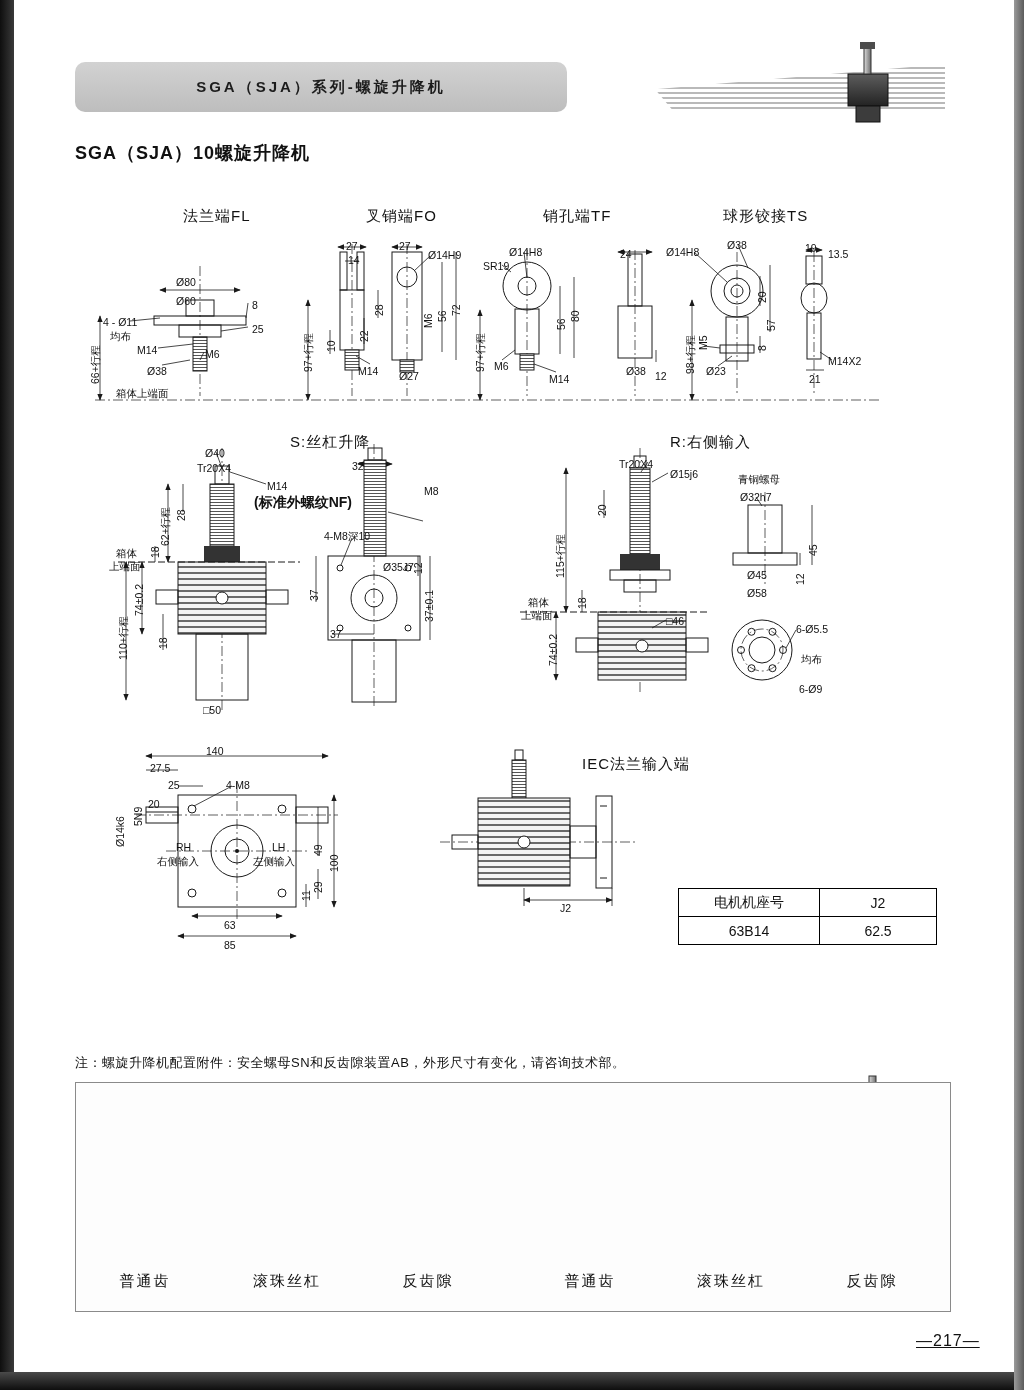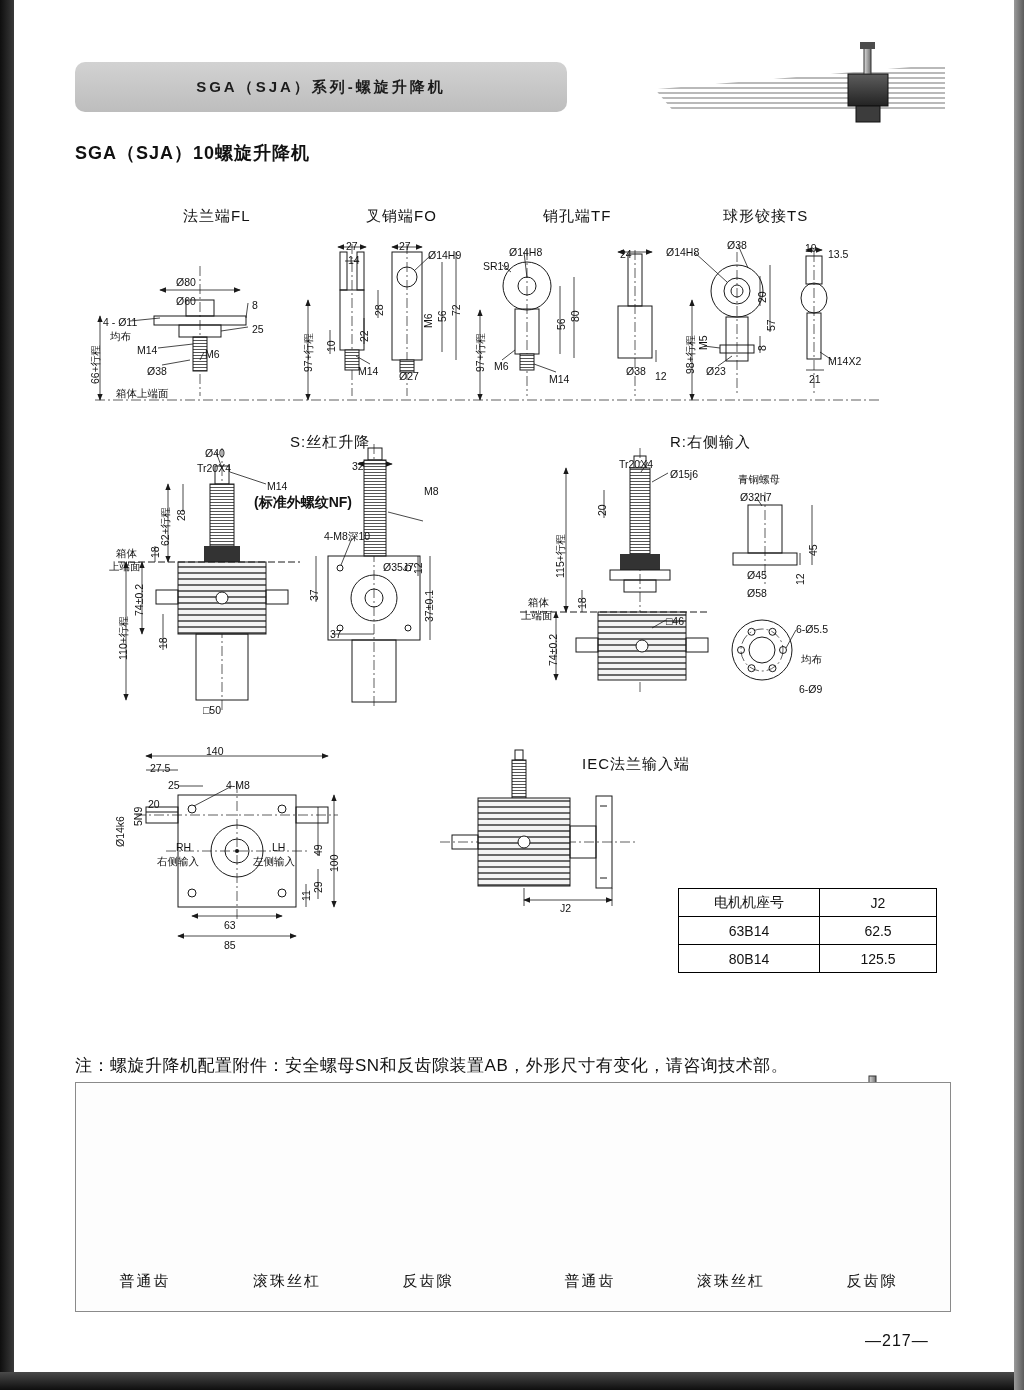--- a/index.html
+++ b/index.html
@@ -12,24 +12,24 @@
   .header-bar{position:absolute;left:75px;top:62px;width:492px;height:50px;background:linear-gradient(180deg,#d2d2d2,#bdbdbd);
               border-radius:10px;display:flex;align-items:center;justify-content:center;}
   .header-title{font-size:15px;font-weight:bold;letter-spacing:3px;color:#1c1c1c;}
   .header-stripes{position:absolute;left:655px;top:64px;width:290px;height:46px;
       background:repeating-linear-gradient(180deg,#ffffff 0 3px,#b9b9b9 3px 5px);
       clip-path:polygon(0 55%,100% 0,100% 100%,6% 100%);}
   .subtitle{position:absolute;left:75px;top:141px;font-size:18px;font-weight:bold;letter-spacing:1px;}
   .t15{position:absolute;font-size:15px;white-space:nowrap;letter-spacing:1px;}
   .lbl{position:absolute;font-size:10.5px;line-height:1;white-space:nowrap;color:#111;}
   .lbl.rot{transform-origin:0 0;transform:rotate(-90deg);}
-  .note{position:absolute;left:75px;top:1054px;font-size:17px;letter-spacing:.5px;}
+  .note{position:absolute;left:75px;top:1054px;font-size:13px;letter-spacing:.5px;}
   .photo-panel{position:absolute;left:75px;top:1082px;width:874px;height:228px;border:1px solid #8a8a8a;background:#fdfdfd;}
   .caption{position:absolute;font-size:15px;width:140px;text-align:center;letter-spacing:2px;}
-  .page-num{position:absolute;left:865px;top:1332px;font-size:16px;letter-spacing:1px;}
+  .page-num{position:absolute;left:916px;top:1332px;font-size:16px;letter-spacing:1px;text-decoration:underline;}
   table.motor{position:absolute;left:678px;top:888px;border-collapse:collapse;}
   table.motor td{border:1.5px solid #000;font-size:14px;text-align:center;padding:4px 10px;min-width:96px;height:19px;}
   table.motor td:first-child{min-width:120px;}
   svg.linework{position:absolute;left:0;top:0;}
   .ln{stroke:#1a1a1a;fill:none;stroke-width:1;}
   .dim{stroke:#1a1a1a;fill:none;stroke-width:.8;}
   .dsh{stroke-dasharray:7 3;}
   .cl{stroke-dasharray:10 3 2 3;stroke-width:.7;}
 </style>
 </head>
@@ -469,24 +469,20 @@
   <table class="motor">
     <tbody>
         <tr>
       <td>电机机座号</td>
       <td>J2</td>
     </tr>
     <tr>
       <td>63B14</td>
       <td>62.5</td>
     </tr>
-    <tr>
-      <td>80B14</td>
-      <td>125.5</td>
-    </tr>
   </tbody>
     </table>
 
   <div class="note">注：螺旋升降机配置附件：安全螺母SN和反齿隙装置AB，外形尺寸有变化，请咨询技术部。</div>
 
   <div class="photo-panel"></div>
   <span class="caption" style="left:75px;top:1272px">普通齿</span>
   <span class="caption" style="left:217px;top:1272px">滚珠丝杠</span>
   <span class="caption" style="left:358px;top:1272px">反齿隙</span>
   <span class="caption" style="left:520px;top:1272px">普通齿</span>

